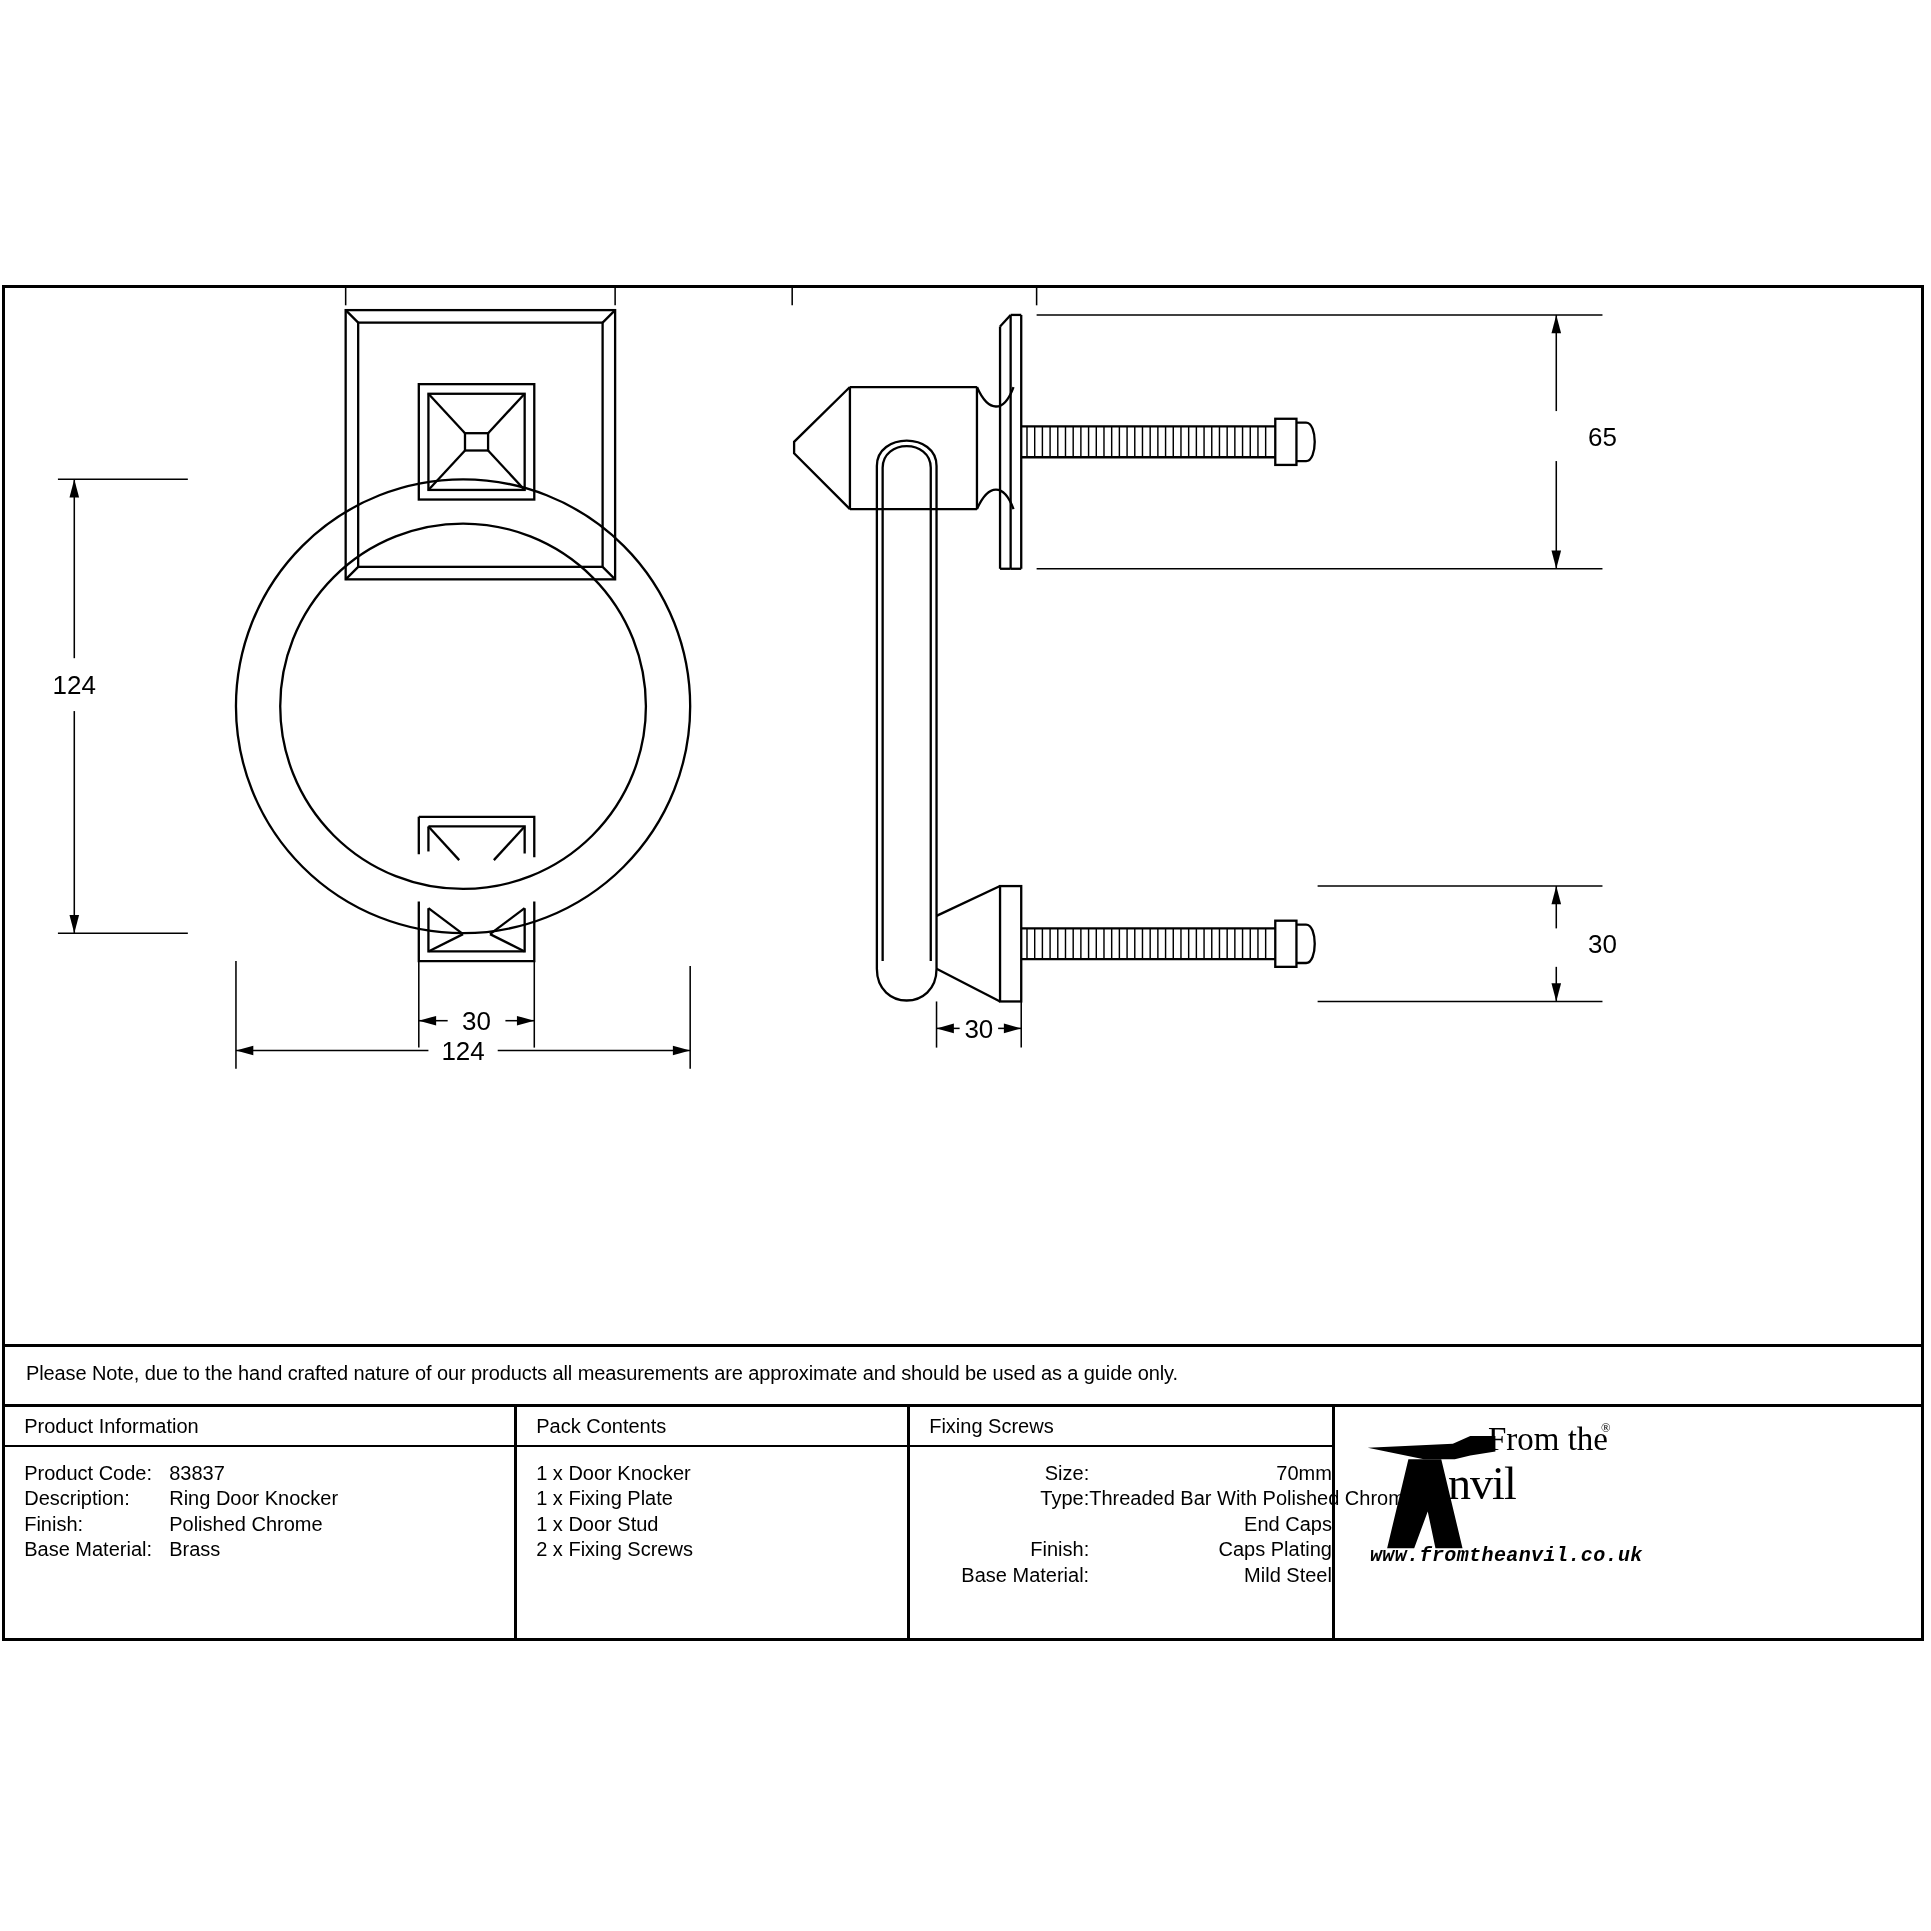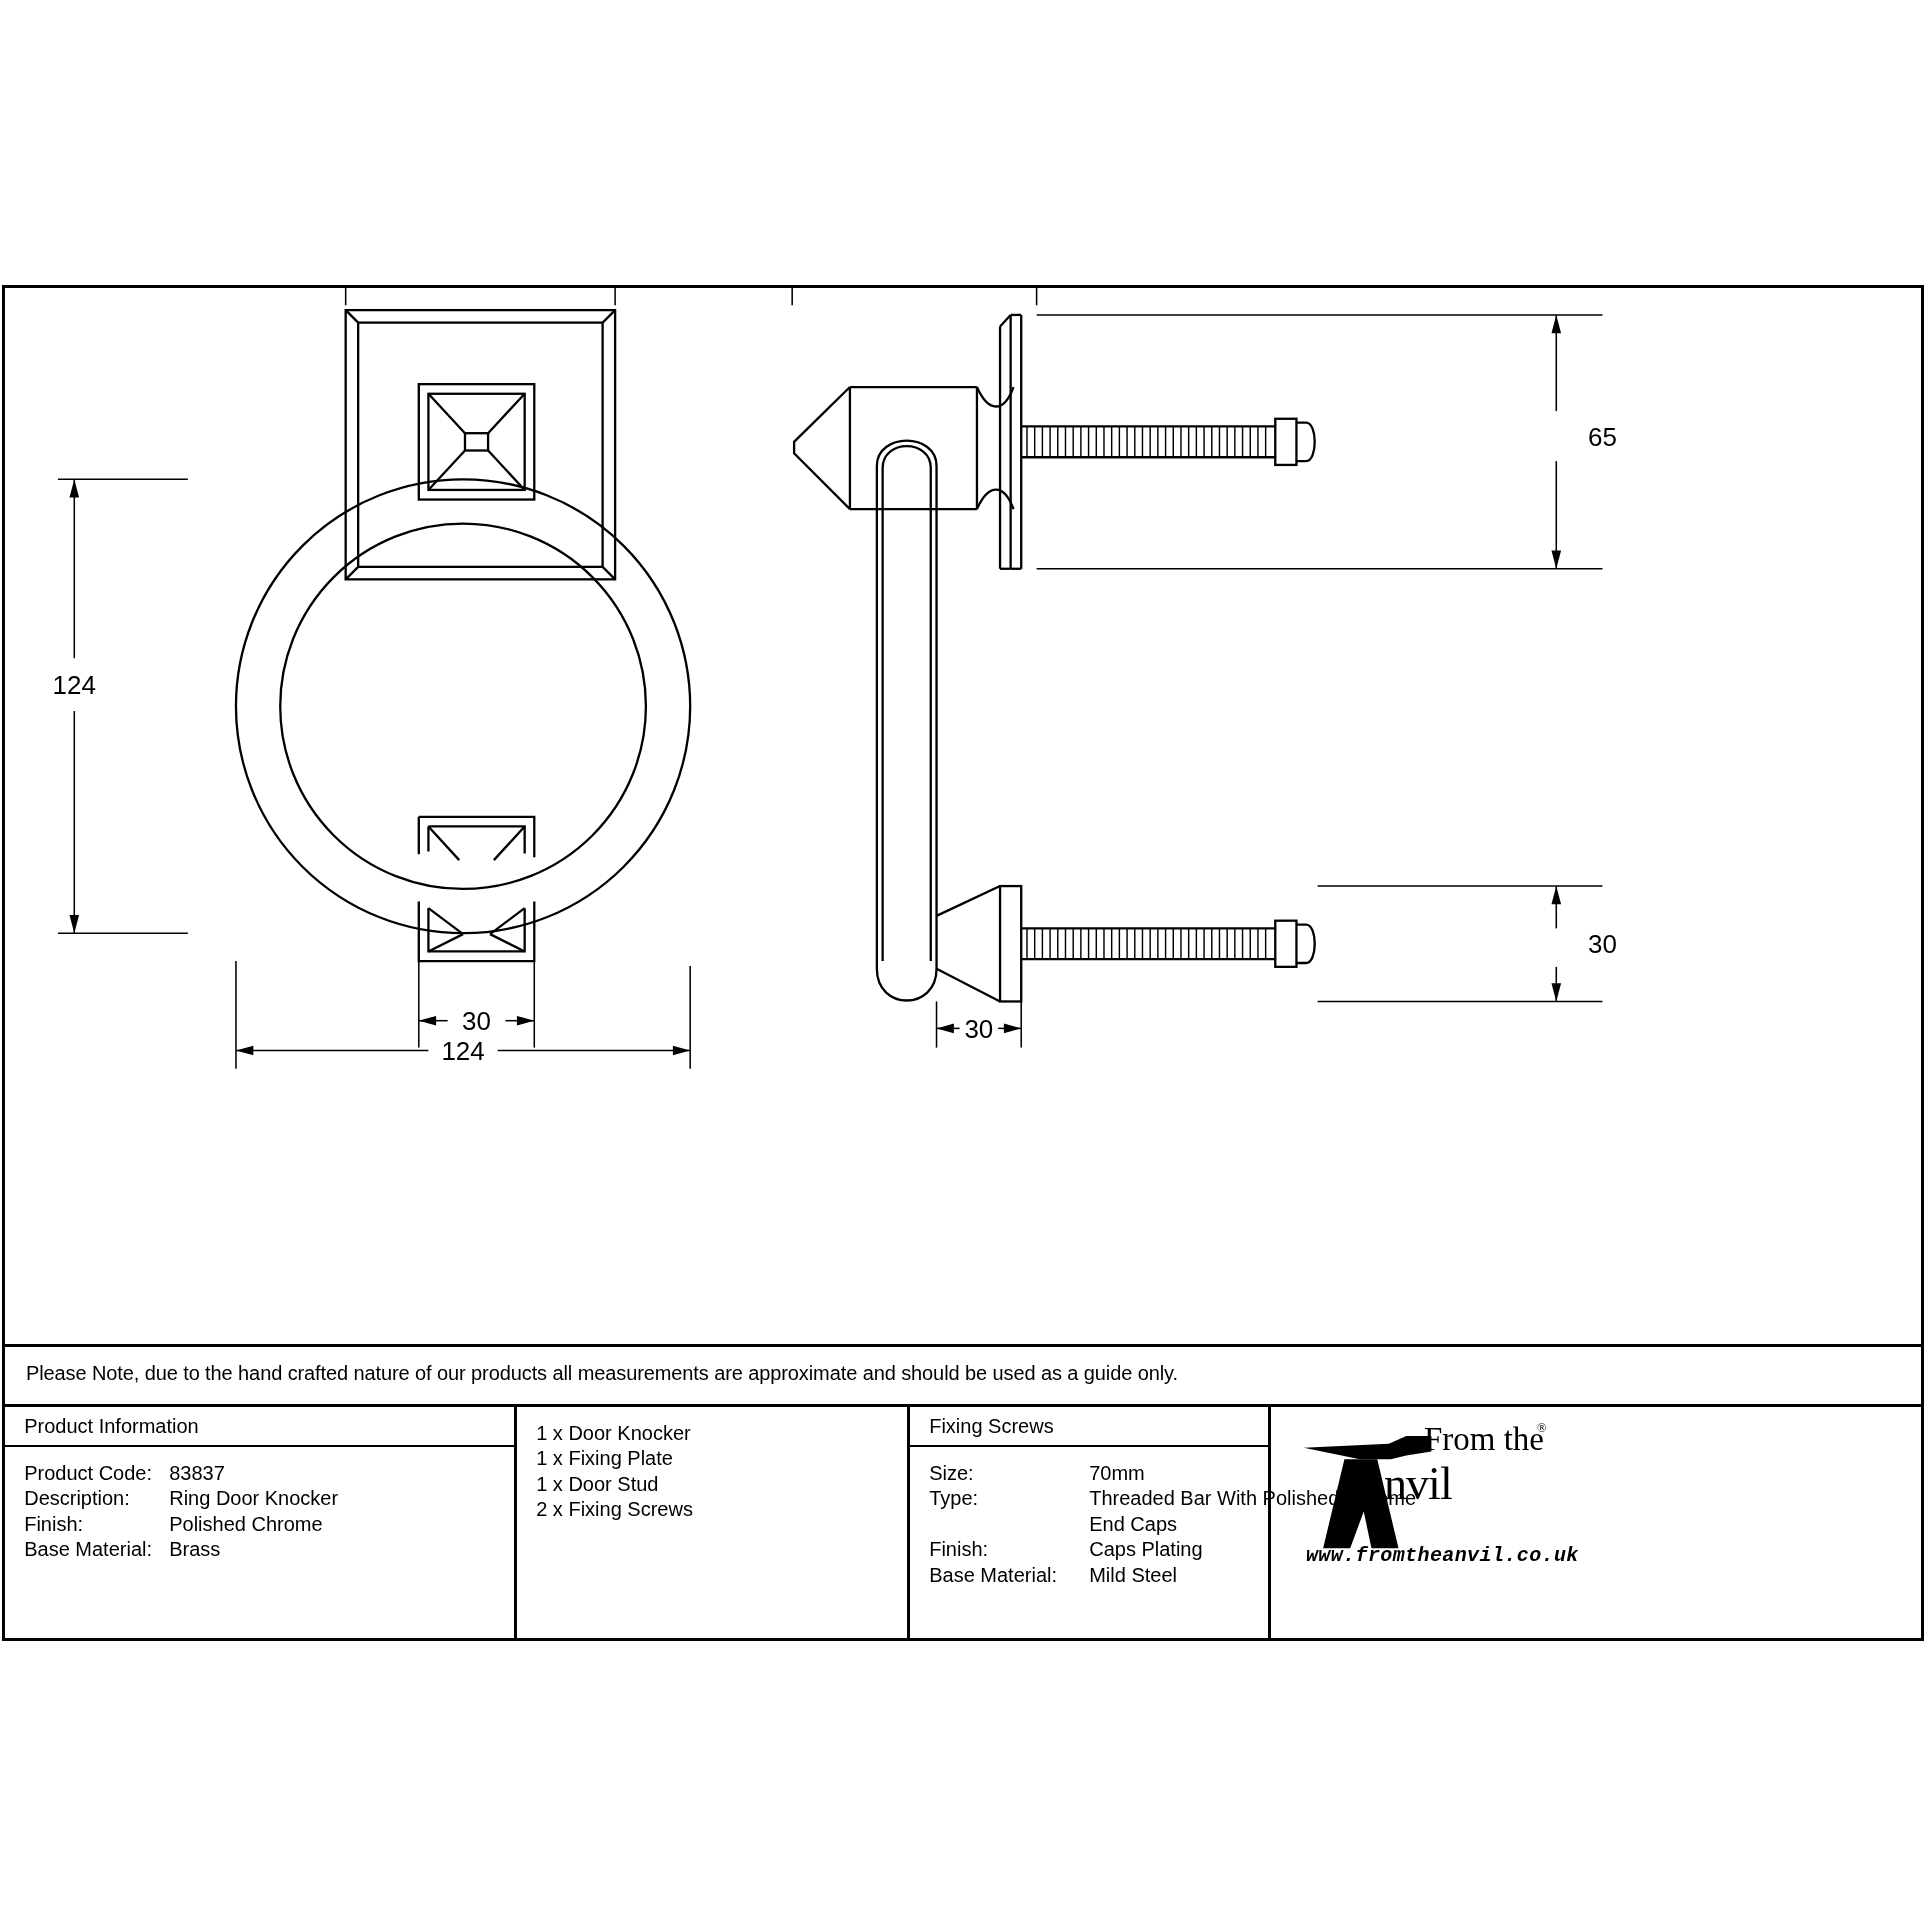--- a/index.html
+++ b/index.html
@@ -67,21 +67,21 @@
     box-sizing: border-box;
     display: flex;
   }
   .tcol {
     position: relative;
     height: 100%;
     box-sizing: border-box;
   }
   .tcol.c1 { width: 512px; border-right: 3.9px solid #000; }
   .tcol.c2 { width: 393px; border-right: 3.9px solid #000; }
-  .tcol.c3 { width: 361px; border-right: 3.9px solid #000; }
+  .tcol.c3 { width: 425px; border-right: 3.9px solid #000; text-align: right; }
   .tcol.c4 { flex: 1 1 auto; }
   .thead {
     height: 40px;
     border-bottom: 2.9px solid #000;
     box-sizing: border-box;
     position: relative;
   }
   .thead span {
     position: absolute;
     left: 19.3px;
@@ -443,20 +443,23 @@
             <div class="v">Polished Chrome</div>
           </div>
           <div class="kvrow">
             <div class="k">Base Material:</div>
             <div class="v">Brass</div>
           </div>
         </div>
       </div>
 
       <div class="tcol c2">
+        <div class="thead">
+          <span>Pack Contents</span>
+        </div>
         <div class="tbody">
           <div class="listrow">1 x Door Knocker</div>
           <div class="listrow">1 x Fixing Plate</div>
           <div class="listrow">1 x Door Stud</div>
           <div class="listrow">2 x Fixing Screws</div>
         </div>
       </div>
 
       <div class="tcol c3">
         <div class="thead">

